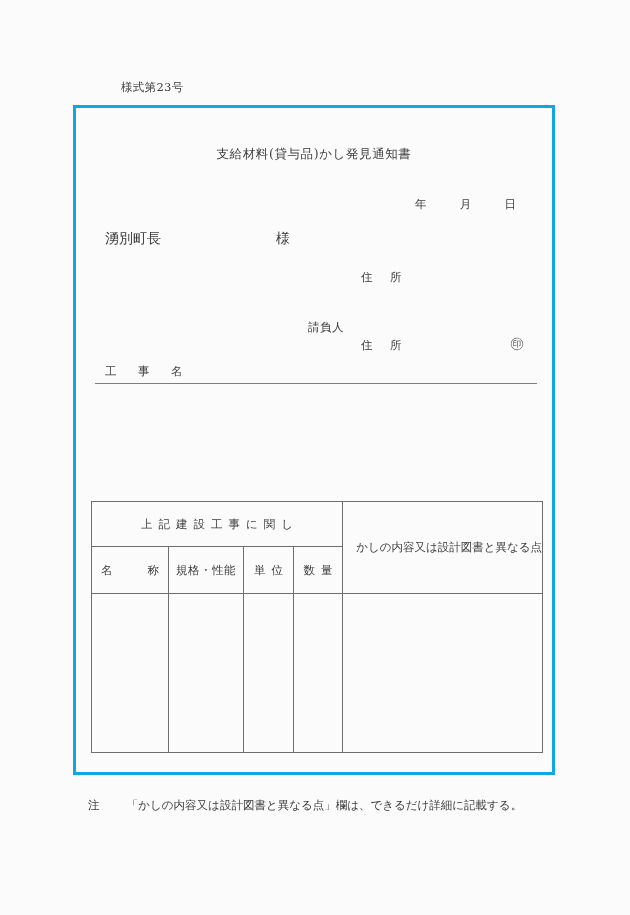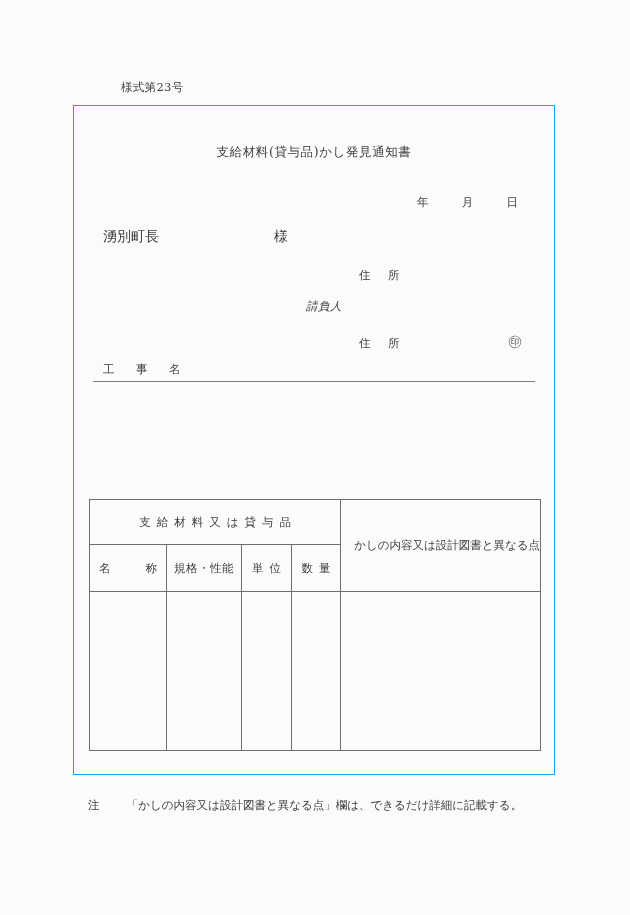--- a/index.html
+++ b/index.html
@@ -30,21 +30,21 @@
     margin-left: 48px;
   }
 
   
   .sheet {
     position: absolute;
     left: 73px;
     top: 105px;
     width: 482px;
     height: 670px;
-    border: 1px solid #0ea5e9;
+    border: 3px solid #0ea5e9;
     box-sizing: border-box;
     background: transparent;
   }
 
   .sheet-inner {
     position: relative;
     width: 100%;
     height: 100%;
   }
 
@@ -102,23 +102,22 @@
   }
   .cb-addr1 {
     position: absolute;
     left: 285px;
     top: 0;
     letter-spacing: 3px;
   }
   .cb-label {
     position: absolute;
     left: 232px;
-    top: 31px;
+    top: 50px;
     letter-spacing: 0.5px;
-    font-style: italic;
   }
   .cb-addr2 {
     position: absolute;
     left: 285px;
     top: 68px;
     letter-spacing: 3px;
   }
   .cb-seal {
     position: absolute;
     left: 434px;
@@ -276,21 +275,21 @@
       <table class="form-table">
         <colgroup>
           <col class="c-name">
           <col class="c-spec">
           <col class="c-unit">
           <col class="c-qty">
           <col class="c-desc">
         </colgroup>
         <thead>
           <tr>
-            <th class="th-group" colspan="4">支給材料又は貸与品</th>
+            <th class="th-group" colspan="4">上記建設工事に関し</th>
             <th class="th-right" rowspan="2">かしの内容又は設計図書と異なる点</th>
           </tr>
           <tr>
             <th class="th-sub">
               <span class="sub-name">
                 <span>名</span>
                 <span>称</span>
               </span>
             </th>
             <th class="th-sub sub-dot">規格・性能</th>

